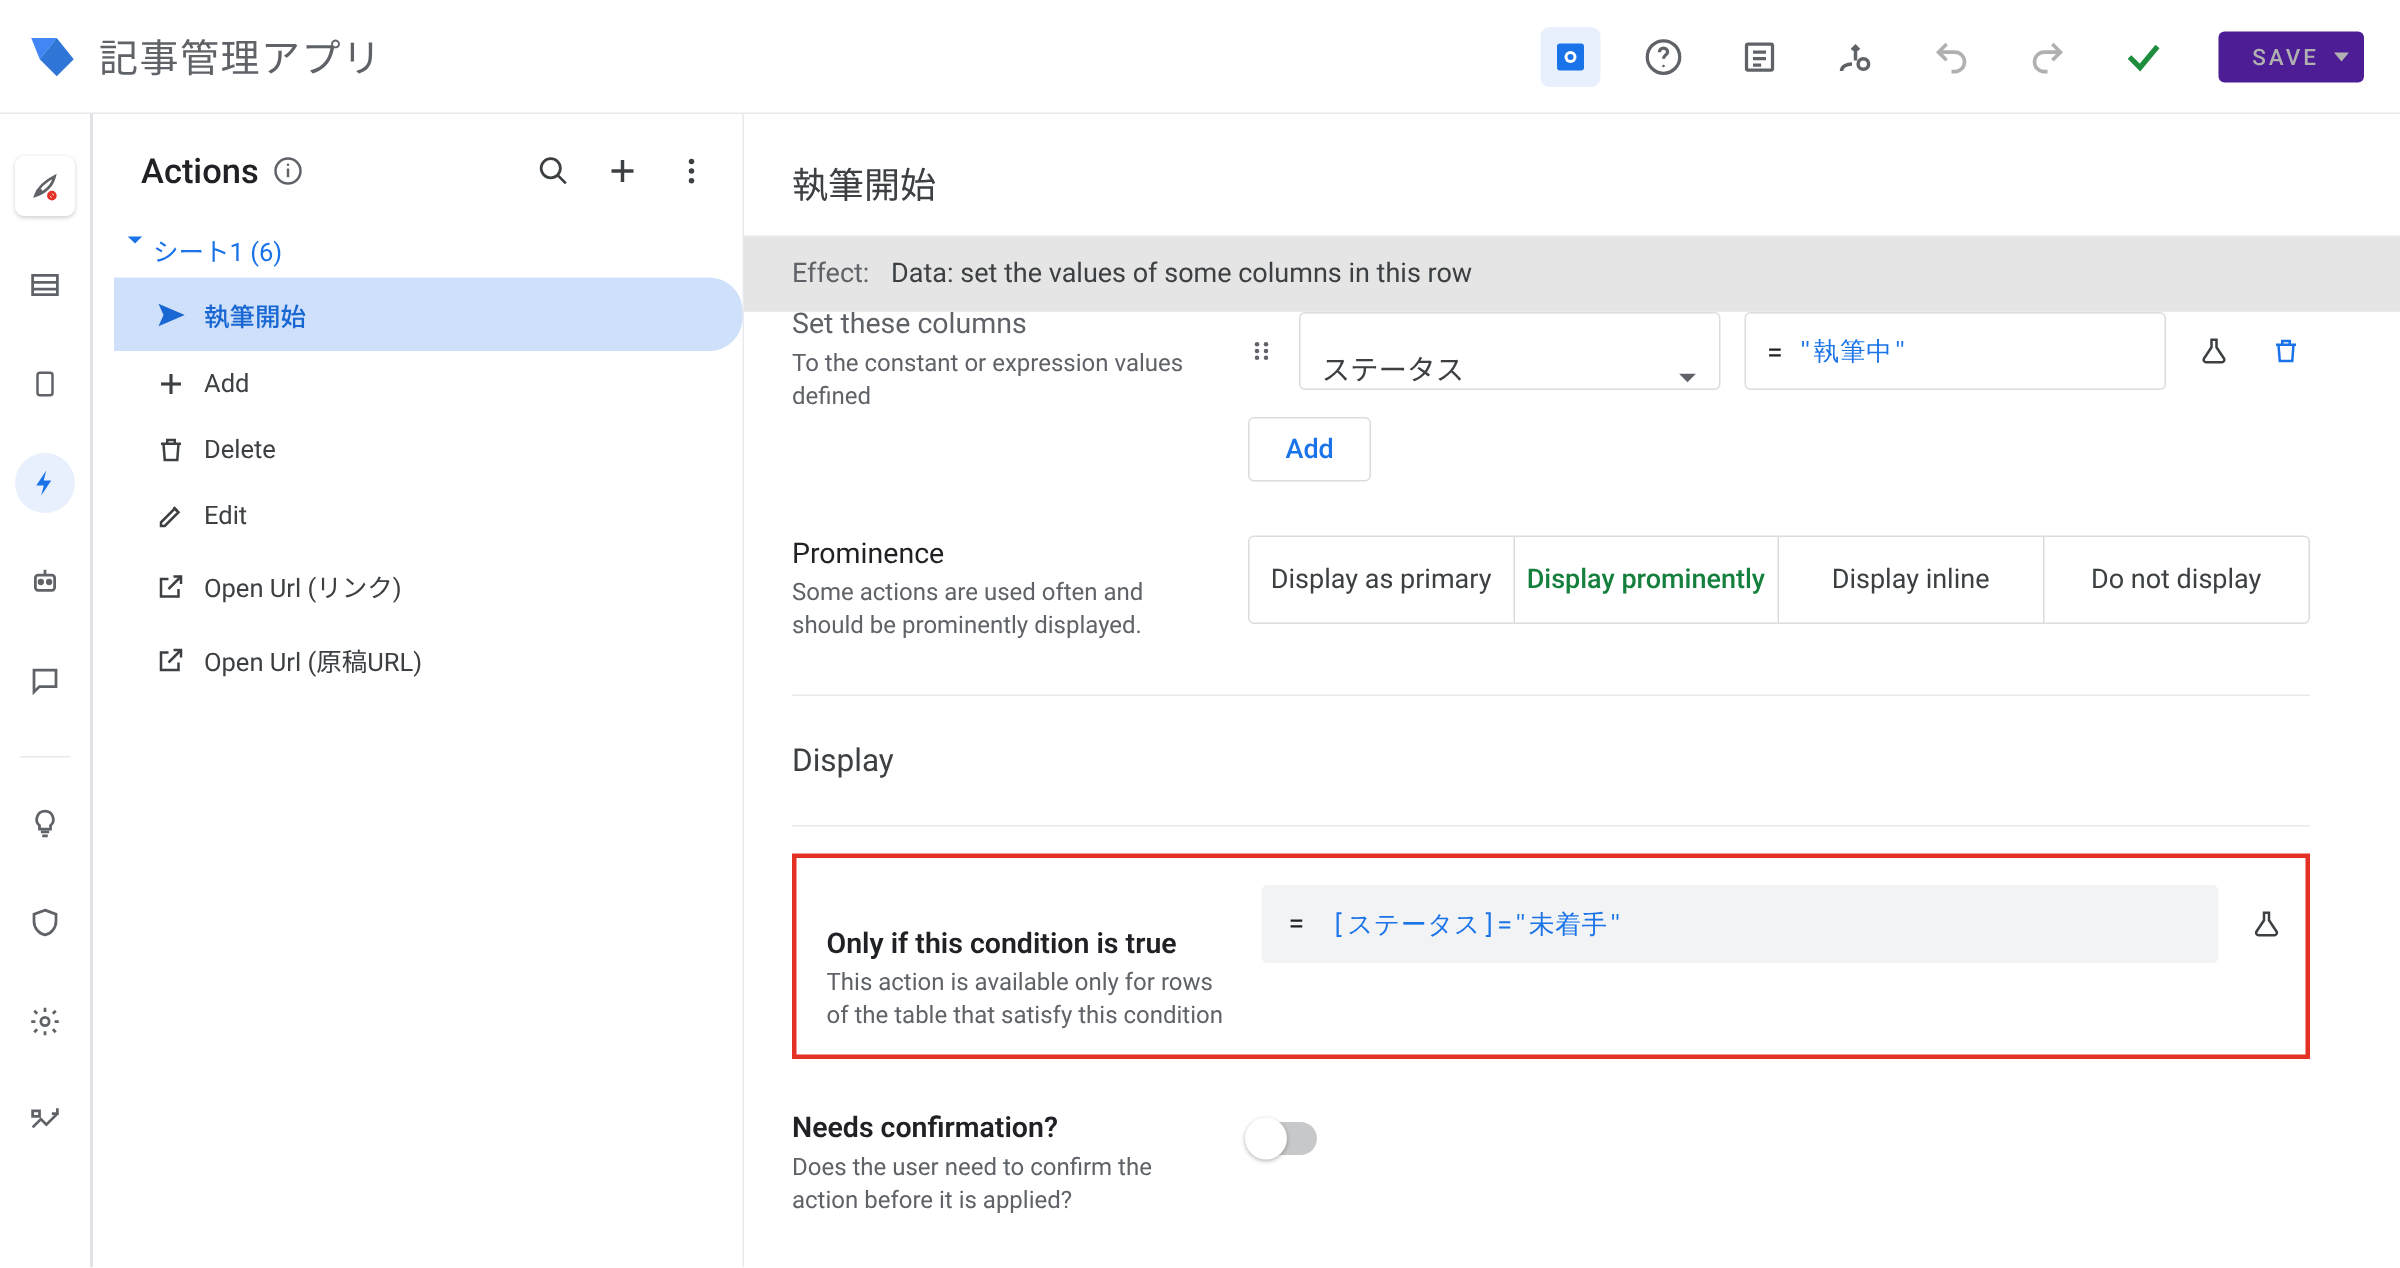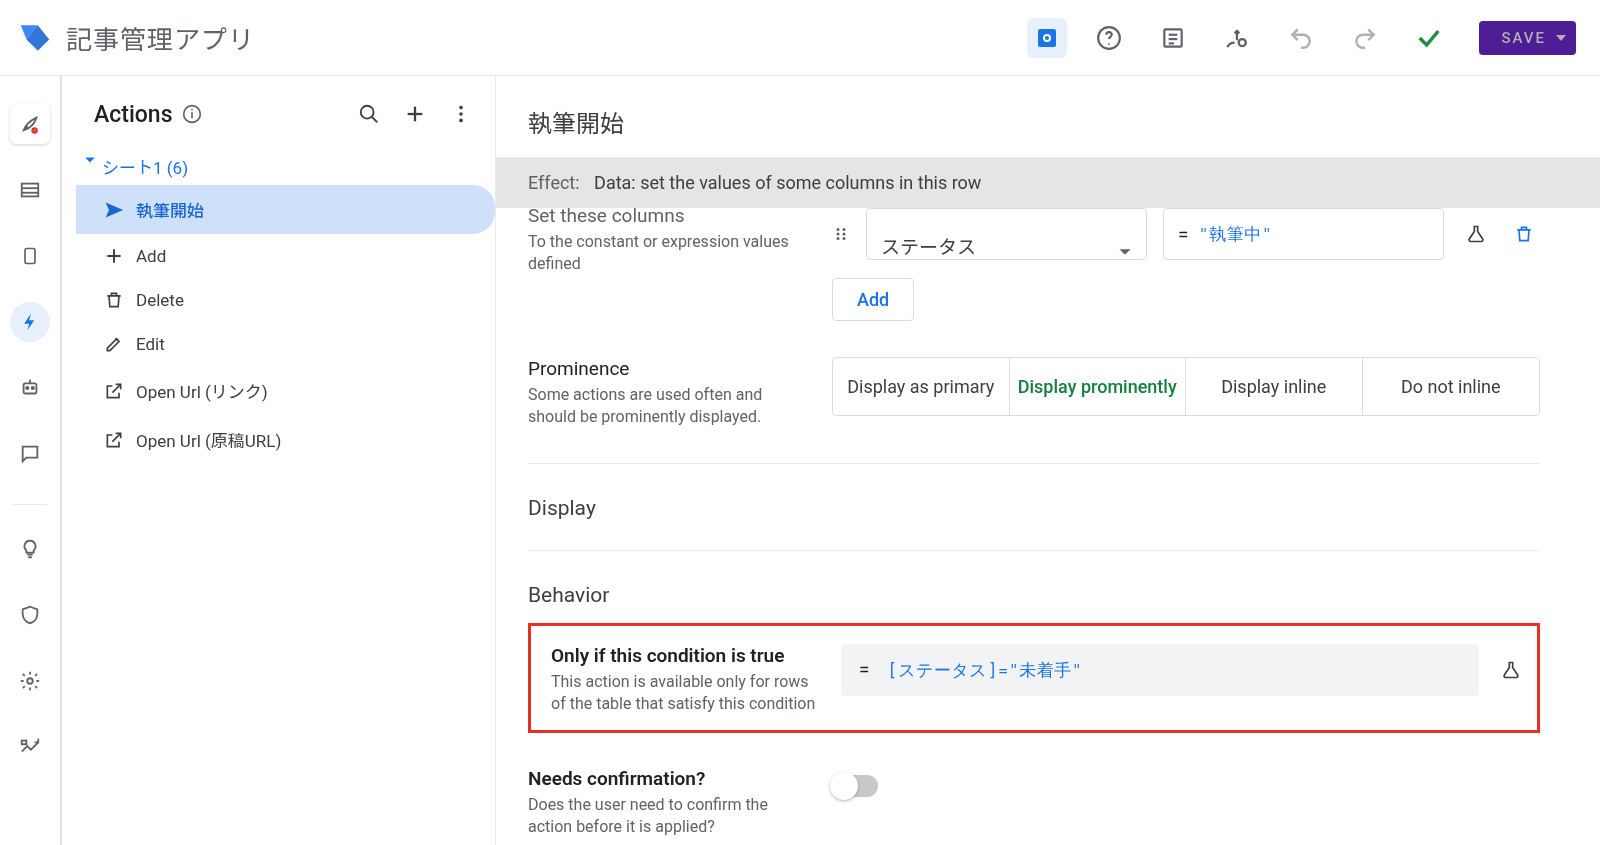--- a/index.html
+++ b/index.html
@@ -470,33 +470,32 @@
       <div class="form-row">
         <div class="form-left">
           <div class="ftitle">Prominence</div>
           <div class="fdesc">Some actions are used often and should be prominently displayed.</div>
         </div>
         <div class="form-right">
           <div class="seg-group">
             <div class="seg-btn">Display as primary</div>
             <div class="seg-btn active">Display prominently</div>
             <div class="seg-btn">Display inline</div>
-            <div class="seg-btn">Do not inline</div>
+            <div class="seg-btn">Do not display</div>
           </div>
         </div>
       </div>
 
       <hr class="div">
       <div class="sec-head">Display</div>
       <hr class="div">
-      <div class="sec-head">Behavior</div>
 
       <div class="highlight-box">
         <div class="form-row" style="padding:0;">
-          <div class="form-left" style="width:290px;">
+          <div class="form-left" style="width:290px;margin-top:27px;">
             <div class="ftitle" style="font-weight:600;">Only if this condition is true</div>
             <div class="fdesc">This action is available only for rows of the table that satisfy this condition</div>
           </div>
           <div class="form-right" style="display:flex;align-items:flex-start;">
             <div class="cond-row" style="flex:1;">
               <div class="cond-expr">
                 <span class="eq">=</span>
                 <span class="token mono">[ステータス]="未着手"</span>
               </div>
               <span class="i-btn">

